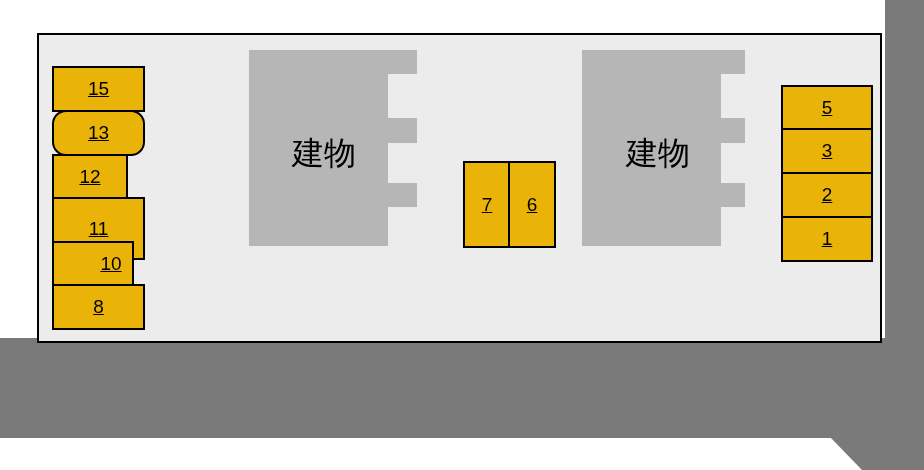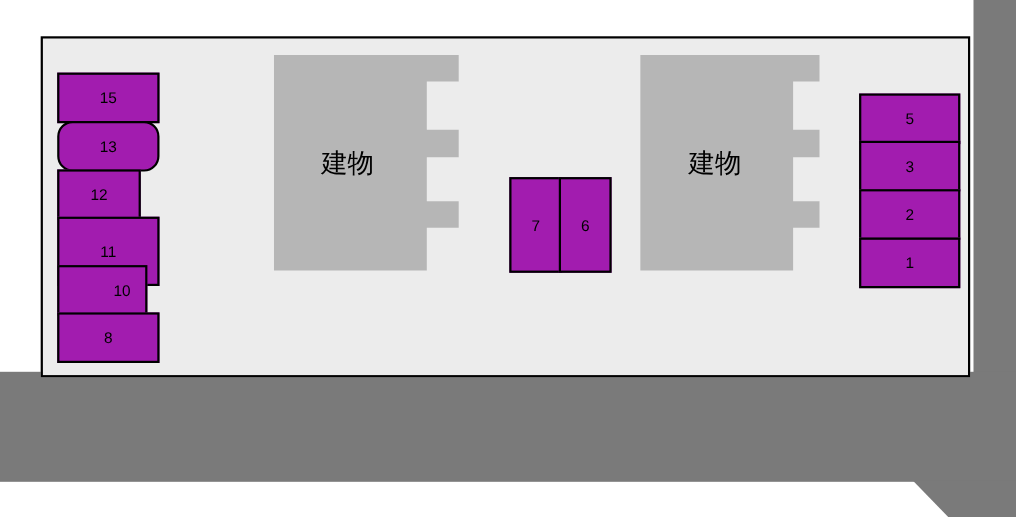--- a/index.html
+++ b/index.html
@@ -1,22 +1,22 @@
 <!DOCTYPE html>
 <html><head>
 <meta charset="utf-8">
 <style>
   html, body { margin:0; padding:0; }
   body { width:924px; height:470px; position:relative; overflow:hidden; background:#ffffff; font-family:"Liberation Sans", "DejaVu Sans", sans-serif; }
   .road { position:absolute; background:#7a7a7a; }
   #lot { position:absolute; left:37px; top:33px; width:841px; height:306px; background:#ececec; border:2.5px solid #000; }
-  .slot { position:absolute; background:#a21caf; border:2.5px solid #000; box-sizing:border-box; display:flex; align-items:center; justify-content:center; font-size:14px; color:#000; }
+  .slot { position:absolute; background:#eab308; border:2.5px solid #000; box-sizing:border-box; display:flex; align-items:center; justify-content:center; font-size:19px; color:#000;text-decoration:underline; }
   .bldg { position:absolute; }
   .bldg svg { position:absolute; left:0; top:0; }
-  .bldg-label { position:absolute; font-family:"DejaVu Sans", sans-serif; font-size:24px; color:#000; }
+  .bldg-label { position:absolute; font-family:"DejaVu Sans", sans-serif; font-size:32px; color:#000; }
 </style>
 </head>
 <body>
 
 <div class="road" style="left:885px; top:0; width:39px; height:440px;"></div>
 <div class="road" style="left:0; top:338px; width:924px; height:100px;"></div>
 <svg style="position:absolute; left:0; top:0;" width="924" height="470">
   <polygon points="830,437 924,437 924,470 862,470" fill="#7a7a7a"></polygon>
 </svg>
 

